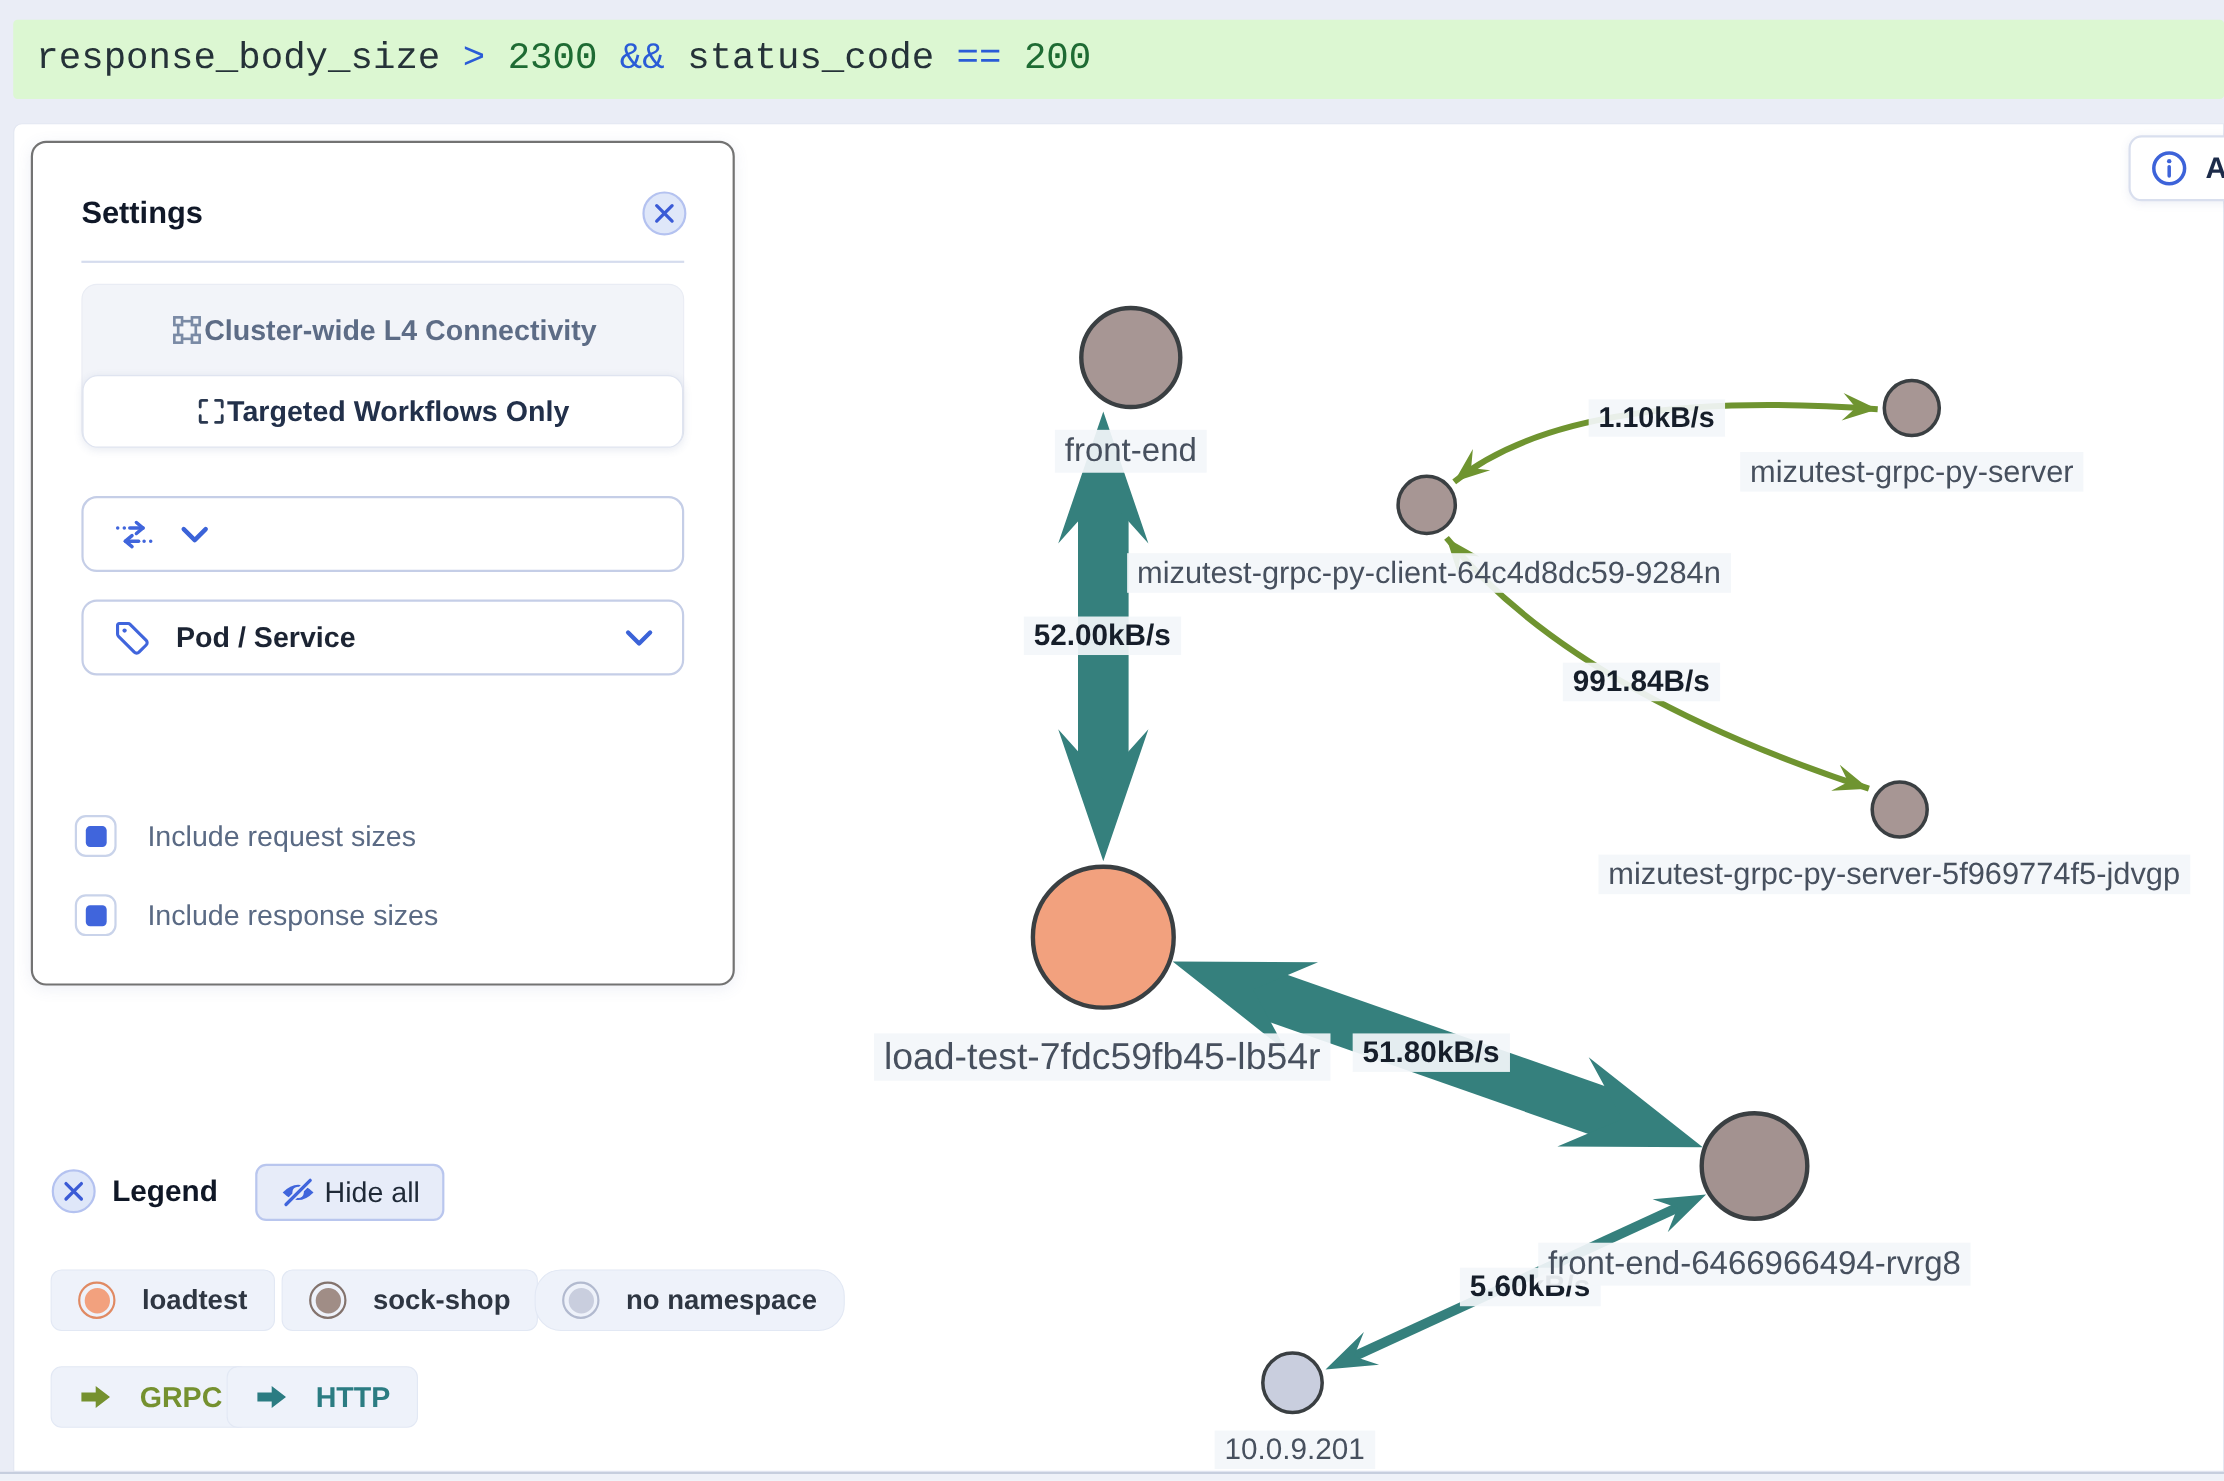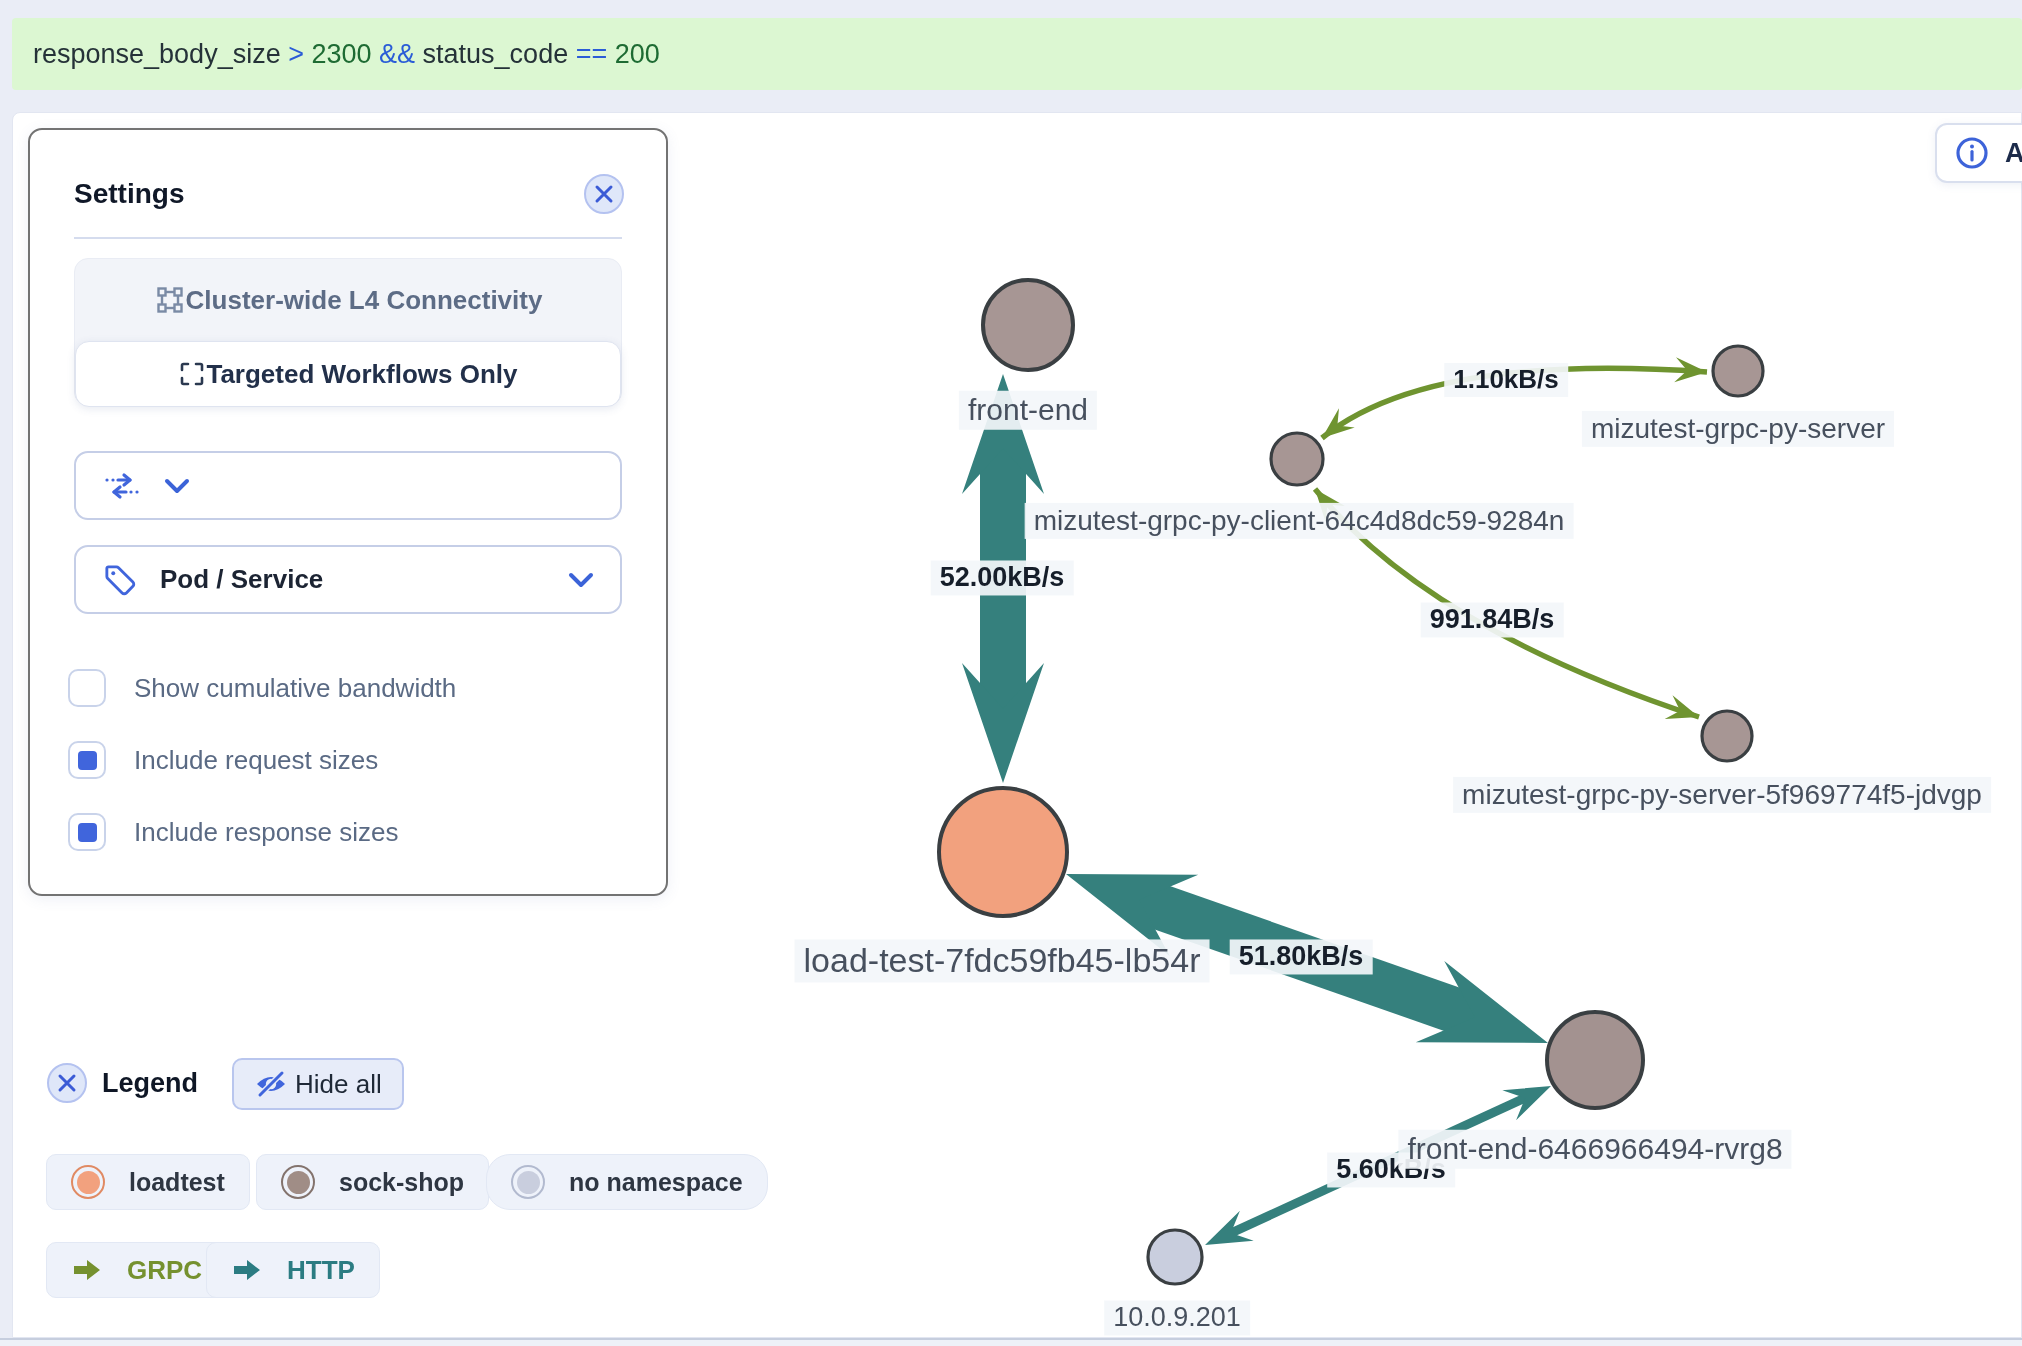--- a/index.html
+++ b/index.html
@@ -7,21 +7,21 @@
     position:relative;width:2022px;height:1346px;overflow:hidden;
     background:#eaedf6;font-family:"Liberation Sans",sans-serif;
     -webkit-font-smoothing:antialiased;
   }
   
   .query-bar{
     position:absolute;left:12px;top:18px;right:0;height:72px;
     background:#dcf7d2;border-radius:4px;display:flex;align-items:center;
     padding-left:21px;box-sizing:border-box;
   }
-  .query-bar span{font-family:Liberation Sans, sans-serif;font-size:27px;white-space:pre;}
+  .query-bar span{font-family:Liberation Mono, monospace;font-size:34px;white-space:pre;}
   
   .main-card{
     position:absolute;left:12px;top:112px;right:0;height:1226px;
     background:#ffffff;border:1px solid #e2e6f1;border-radius:8px 0 0 0;
     box-sizing:border-box;
   }
   .bottom-strip{position:absolute;left:0;right:0;top:1338px;height:8px;background:#eef1f8;border-top:2px solid #c6cede;}
   
   #graph-svg{position:absolute;left:0;top:0;z-index:1;}
   #graph-labels{position:absolute;left:0;top:0;width:2022px;height:1346px;z-index:2;pointer-events:none;}
@@ -229,24 +229,20 @@
         </svg>
       </span>
       <span class="lbl">Pod / Service</span>
       <span>
         <svg class="ic" width="26" height="18" viewBox="0 0 26 18">
             <path d="M3 4 L13 14 L23 4" stroke="#3b63d8" stroke-width="4" fill="none" stroke-linecap="round" stroke-linejoin="round"></path>
           </svg>
       </span>
     </div>
 
-    <div class="cb-row" style="top:536px;">
-      <span class="cb"></span>
-      <span class="cb-label">Show cumulative bandwidth</span>
-    </div>
     <div class="cb-row" style="top:608px;">
       <span class="cb checked">
           <span class="cb-inner"></span>
         </span>
       <span class="cb-label">Include request sizes</span>
     </div>
     <div class="cb-row" style="top:680px;">
       <span class="cb checked">
           <span class="cb-inner"></span>
         </span>

